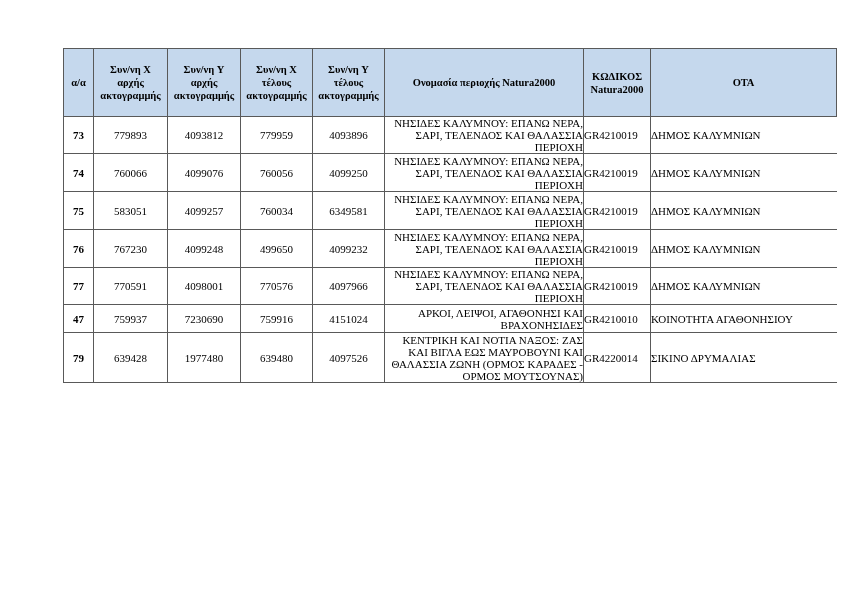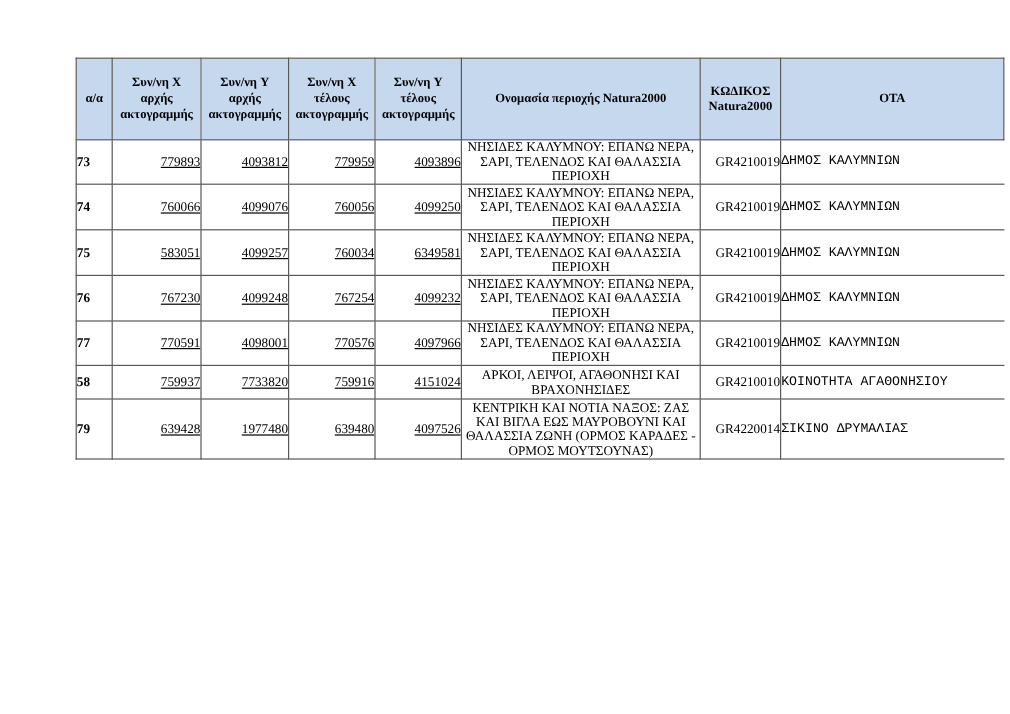--- a/index.html
+++ b/index.html
@@ -46,44 +46,43 @@
   }
   table.natura thead th.ota-h {
   }
   table.natura td {
     font-size: 11px;
     vertical-align: middle;
     padding: 0;
   }
   td.idx {
     font-weight: bold;
+    text-align: center;
   }
   td.num {
-    text-align: right;
-    text-decoration: underline;
+    text-align: center;
   }
   td.name {
     font-size: 10px;
     line-height: 12px;
-    text-align: center;
+    text-align: right;
     padding: 1px 3px 1px 5px;
   }
   td.code {
     font-size: 10.5px;
-    text-align: right;
+    text-align: left;
   }
   td.ota {
     font-size: 10.5px;
     text-align: left;
     padding-left: 6px;
   }
   
   table.natura tbody td:last-child {
     border-right: 0;
-    font-family: Liberation Mono, monospace;
   }
 </style>
 </head>
 <body>
 
 <div class="page">
   <table class="natura">
     <colgroup>
       <col style="width:30px">
       <col style="width:74px">
@@ -134,40 +133,40 @@
         <td class="num">760034</td>
         <td class="num">6349581</td>
         <td class="name">ΝΗΣΙΔΕΣ ΚΑΛΥΜΝΟΥ: ΕΠΑΝΩ ΝΕΡΑ, ΣΑΡΙ, ΤΕΛΕΝΔΟΣ ΚΑΙ ΘΑΛΑΣΣΙΑ ΠΕΡΙΟΧΗ</td>
         <td class="code">GR4210019</td>
         <td class="ota">ΔΗΜΟΣ ΚΑΛΥΜΝΙΩΝ</td>
       </tr>
       <tr style="height:38px">
         <td class="idx">76</td>
         <td class="num">767230</td>
         <td class="num">4099248</td>
-        <td class="num">767254</td>
+        <td class="num">499650</td>
         <td class="num">4099232</td>
         <td class="name">ΝΗΣΙΔΕΣ ΚΑΛΥΜΝΟΥ: ΕΠΑΝΩ ΝΕΡΑ, ΣΑΡΙ, ΤΕΛΕΝΔΟΣ ΚΑΙ ΘΑΛΑΣΣΙΑ ΠΕΡΙΟΧΗ</td>
         <td class="code">GR4210019</td>
         <td class="ota">ΔΗΜΟΣ ΚΑΛΥΜΝΙΩΝ</td>
       </tr>
       <tr style="height:37px">
         <td class="idx">77</td>
         <td class="num">770591</td>
         <td class="num">4098001</td>
         <td class="num">770576</td>
         <td class="num">4097966</td>
         <td class="name">ΝΗΣΙΔΕΣ ΚΑΛΥΜΝΟΥ: ΕΠΑΝΩ ΝΕΡΑ, ΣΑΡΙ, ΤΕΛΕΝΔΟΣ ΚΑΙ ΘΑΛΑΣΣΙΑ ΠΕΡΙΟΧΗ</td>
         <td class="code">GR4210019</td>
         <td class="ota">ΔΗΜΟΣ ΚΑΛΥΜΝΙΩΝ</td>
       </tr>
       <tr style="height:28px">
-        <td class="idx">58</td>
+        <td class="idx">47</td>
         <td class="num">759937</td>
-        <td class="num">7733820</td>
+        <td class="num">7230690</td>
         <td class="num">759916</td>
         <td class="num">4151024</td>
         <td class="name">ΑΡΚΟΙ, ΛΕΙΨΟΙ, ΑΓΑΘΟΝΗΣΙ ΚΑΙ ΒΡΑΧΟΝΗΣΙΔΕΣ</td>
         <td class="code">GR4210010</td>
         <td class="ota">ΚΟΙΝΟΤΗΤΑ ΑΓΑΘΟΝΗΣΙΟΥ</td>
       </tr>
       <tr style="height:50px">
         <td class="idx">79</td>
         <td class="num">639428</td>
         <td class="num">1977480</td>

